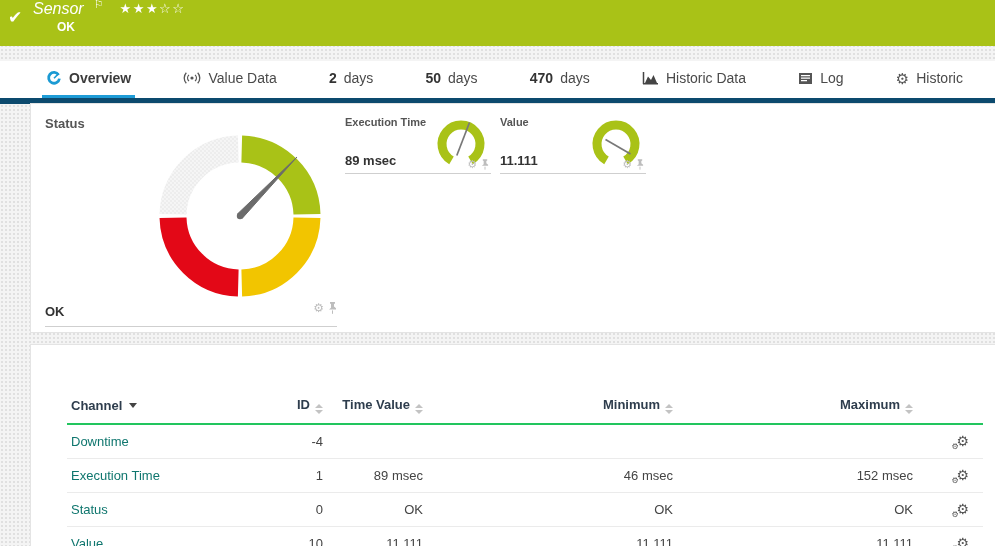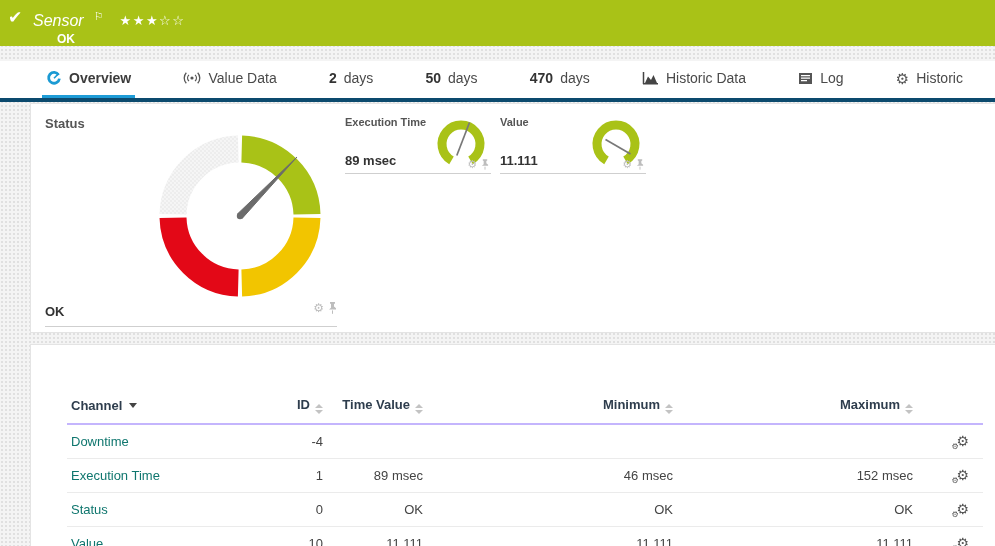--- a/index.html
+++ b/index.html
@@ -6,29 +6,29 @@
   body{
     width:995px;height:546px;overflow:hidden;position:relative;
     font-family:"Liberation Sans","DejaVu Sans",sans-serif;
     background-color:#f4f4f4;
     background-image:radial-gradient(#e0e0e0 0.9px, transparent 0.9px);
     background-size:4px 4px;
   }
   
   .topbar{height:46px;background:#a9c217;color:#fff;display:flex;align-items:flex-start;padding-left:8px;box-sizing:border-box;}
   .check{font-size:17px;font-weight:bold;margin-top:7px;width:22px;}
-  .titleblock{margin-left:3px;padding-top:12px;}
+  .titleblock{margin-left:3px;padding-top:0;}
   .row1{display:flex;align-items:baseline;}
   .sensorword{font-style:italic;font-size:16px;margin-right:7px;}
   .sensorname{font-weight:bold;font-size:19px;}
   .flag{font-size:11px;position:relative;top:-6px;margin-left:3px;}
   .stars{font-size:13px;letter-spacing:1.5px;margin-left:16px;position:relative;top:-1px;}
   .statusline{font-size:12px;font-weight:bold;margin-left:24px;margin-top:2px;}
   
-  .tabstrip{margin-top:15px;height:37px;background:#fff;border-bottom:4px solid #0c4a6e;display:flex;align-items:stretch;justify-content:space-between;padding:0 28px 0 42px;}
+  .tabstrip{margin-top:15px;height:37px;background:#fff;border-bottom:6px solid #0c4a6e;display:flex;align-items:stretch;justify-content:space-between;padding:0 28px 0 42px;}
   .tab{display:flex;align-items:center;gap:7px;font-size:14px;color:#4a4a4a;border-bottom:3px solid transparent;box-sizing:border-box;padding:0 4px;cursor:pointer;white-space:nowrap;}
   .tab.active{border-bottom-color:#1e9cd7;font-weight:bold;color:#3c3c3c;}
   .tab .num{font-weight:bold;color:#333;}
   .tab .glyph{font-size:15px;color:#555;line-height:1;}
   
   .panel{position:absolute;left:30px;right:0;background:#fff;border:1px solid #e4e4e4;border-right:none;box-sizing:border-box;padding-left:22px;}
   #gaugepanel{top:103px;height:230px;}
   #tablepanel{top:344px;height:300px;}
   .paneltitle{position:absolute;left:14px;top:12px;font-size:13px;font-weight:bold;color:#555;}
   #biggauge{position:absolute;left:113px;top:16px;}
@@ -40,21 +40,21 @@
   .miniblock{position:absolute;top:12px;width:146px;height:57px;border-bottom:1px solid #cfcfcf;}
   #block-exectime{left:314px;}
   #block-value{left:469px;}
   .minititle{font-size:11px;font-weight:bold;color:#555;}
   .minigauge{position:absolute;right:4px;top:2px;}
   .minivalue{position:absolute;left:0;bottom:5px;font-size:13px;font-weight:bold;color:#333;}
   .miniicons{position:absolute;right:2px;bottom:3px;color:#bdbdbd;display:flex;align-items:center;gap:4px;}
   .miniicons .gear{font-size:11px;line-height:1;cursor:pointer;}
   
   .channeltable{margin:42px 20px 0 14px;border-collapse:collapse;table-layout:fixed;width:916px;font-size:13px;color:#444;}
-  .channeltable th{text-align:right;padding:10px 4px 9px;border-bottom:2px solid #c4b5fd;color:#2e3d4d;font-size:13px;font-weight:bold;white-space:nowrap;}
+  .channeltable th{text-align:right;padding:10px 4px 9px;border-bottom:2px solid #22c55e;color:#2e3d4d;font-size:13px;font-weight:bold;white-space:nowrap;}
   .channeltable th:first-child{text-align:left;}
   .channeltable td{text-align:right;padding:9px 4px;border-bottom:1px solid #ebebeb;white-space:nowrap;}
   .channeltable td:first-child{text-align:left;color:#0f766e;}
   .channeltable th:last-child,.channeltable td:last-child{text-align:right;padding-right:14px;}
   .sort{display:inline-flex;flex-direction:column;margin-left:5px;vertical-align:1px;cursor:pointer;}
   .sort i{width:0;height:0;border-left:4px solid transparent;border-right:4px solid transparent;display:block;}
   .sort .up{border-bottom:4px solid #c3c3c3;margin-bottom:2px;}
   .sort .dn{border-top:4px solid #c3c3c3;}
   .caret-down{display:inline-block;width:0;height:0;border-left:4px solid transparent;border-right:4px solid transparent;border-top:5px solid #444;margin-left:7px;vertical-align:2px;}
   .gear2{position:relative;display:inline-block;color:#555;cursor:pointer;}

